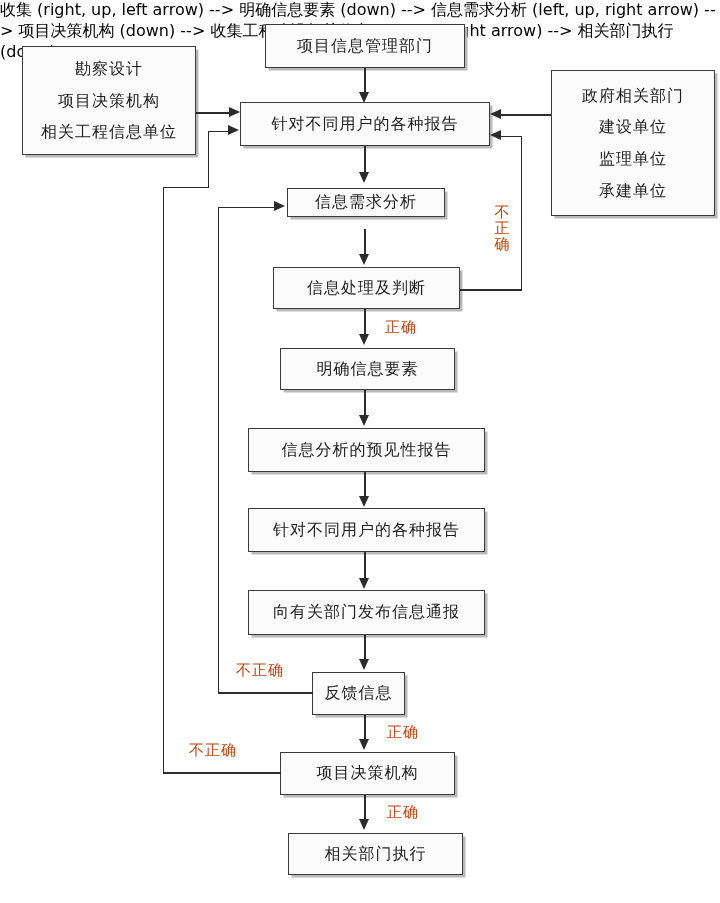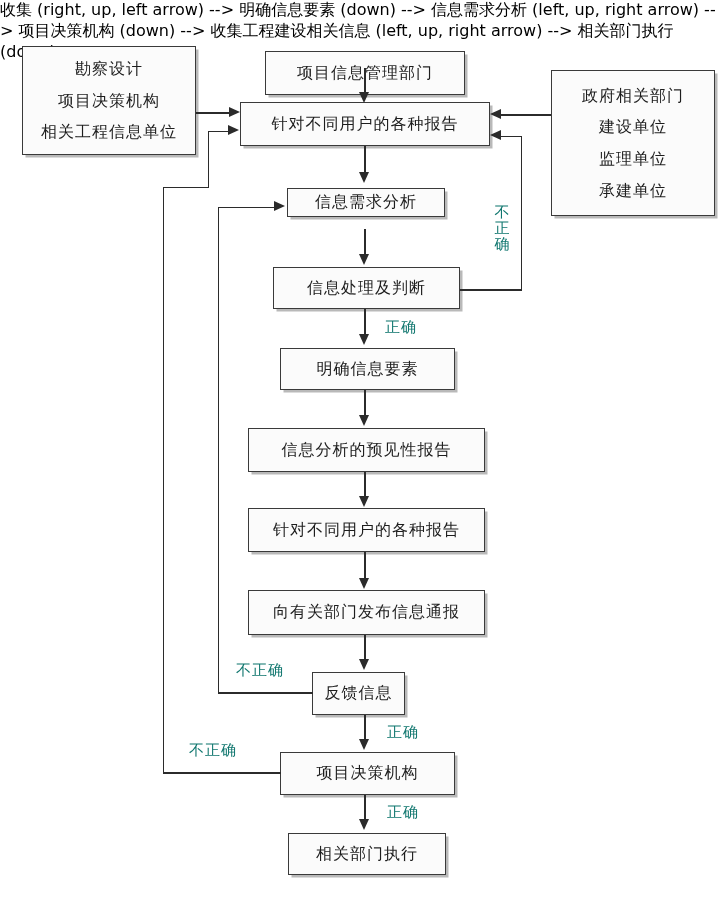--- a/index.html
+++ b/index.html
@@ -67,39 +67,39 @@
   }
   .arrow.right {
     border-top: 5.5px solid transparent;
     border-bottom: 5.5px solid transparent;
     border-left: 11px solid #2b2b2b;
   }
   
   .elabel {
     position: absolute;
     font-size: 15px;
-    color: #0f766e;
+    color: #c2410c;
     letter-spacing: 1px;
     white-space: nowrap;
   }
   .elabel.vert {
     white-space: normal;
     width: 17px;
     line-height: 1.08;
     text-align: center;
   }
 </style>
 </head>
 <body>
 
 <div id="canvas">
 
   
 
-  <div class="node" style="left:265px; top:24px; width:200px; height:44px;margin-top:27px;">
+  <div class="node" style="left:265px; top:24px; width:200px; height:44px;">
     <span class="ln">项目信息管理部门</span>
   </div>
 
   <div class="node multi" style="left:22px; top:46px; width:174px; height:109px;">
     <span class="ln">勘察设计</span>
     <span class="ln">项目决策机构</span>
     <span class="ln">相关工程信息单位</span>
   </div>
 
   <div class="node multi" style="left:551px; top:70px; width:164px; height:146px;">
@@ -138,21 +138,21 @@
   </div>
 
   <div class="node" style="left:312px; top:672px; width:93px; height:43px;">
     <span class="ln">反馈信息</span>
   </div>
 
   <div class="node" style="left:280px; top:752px; width:175px; height:43px;">
     <span class="ln">项目决策机构</span>
   </div>
 
-  <div class="node" style="left:288px; top:833px; width:158px; height:42px;">
+  <div class="node" style="left:288px; top:833px; width:175px; height:42px;">
     <span class="ln">相关部门执行</span>
   </div>
 
   
 
   
   <div class="vline" style="left:364px; top:68px; height:26px;"></div>
   <div class="arrow down" style="left:358.5px; top:92px;"></div>
 
   

